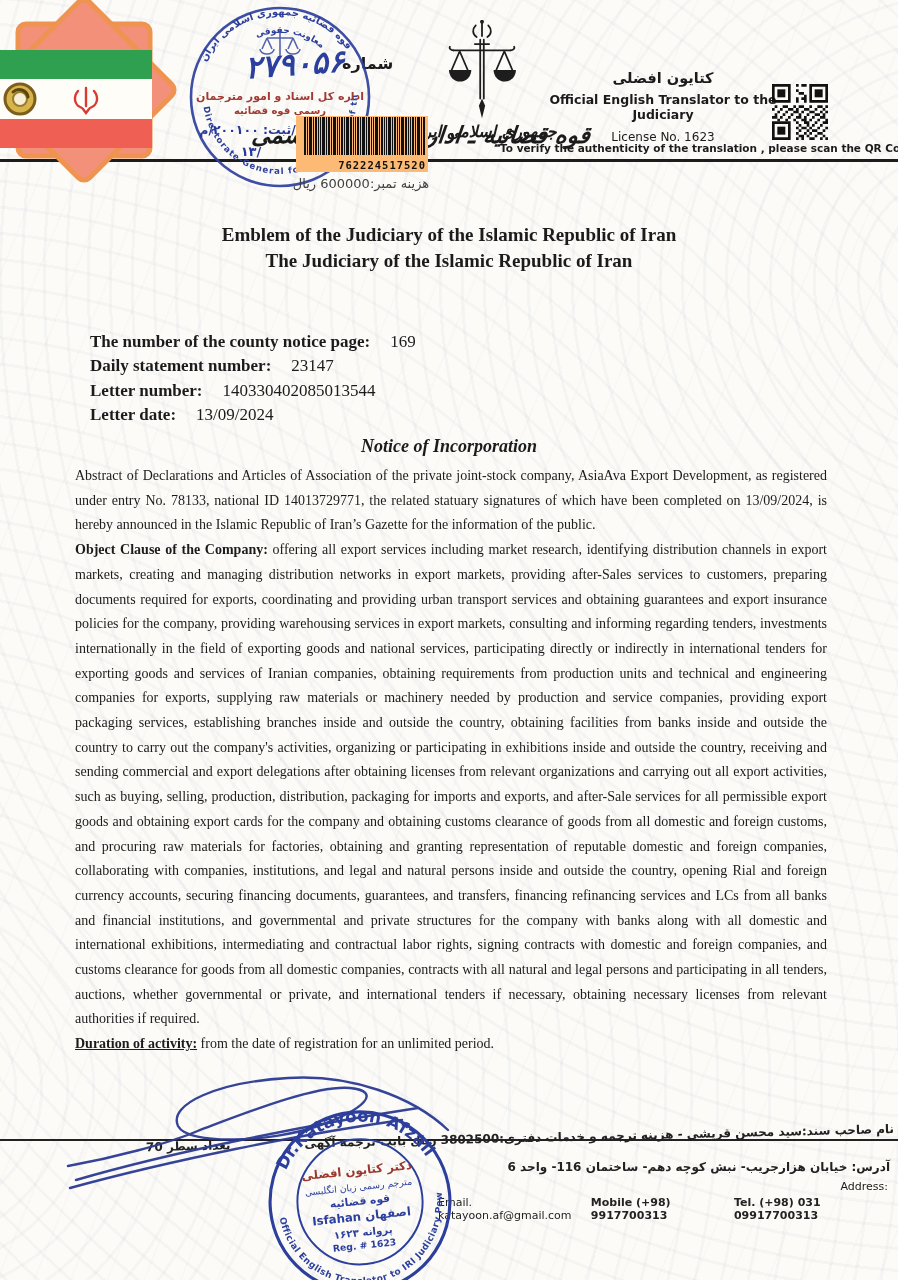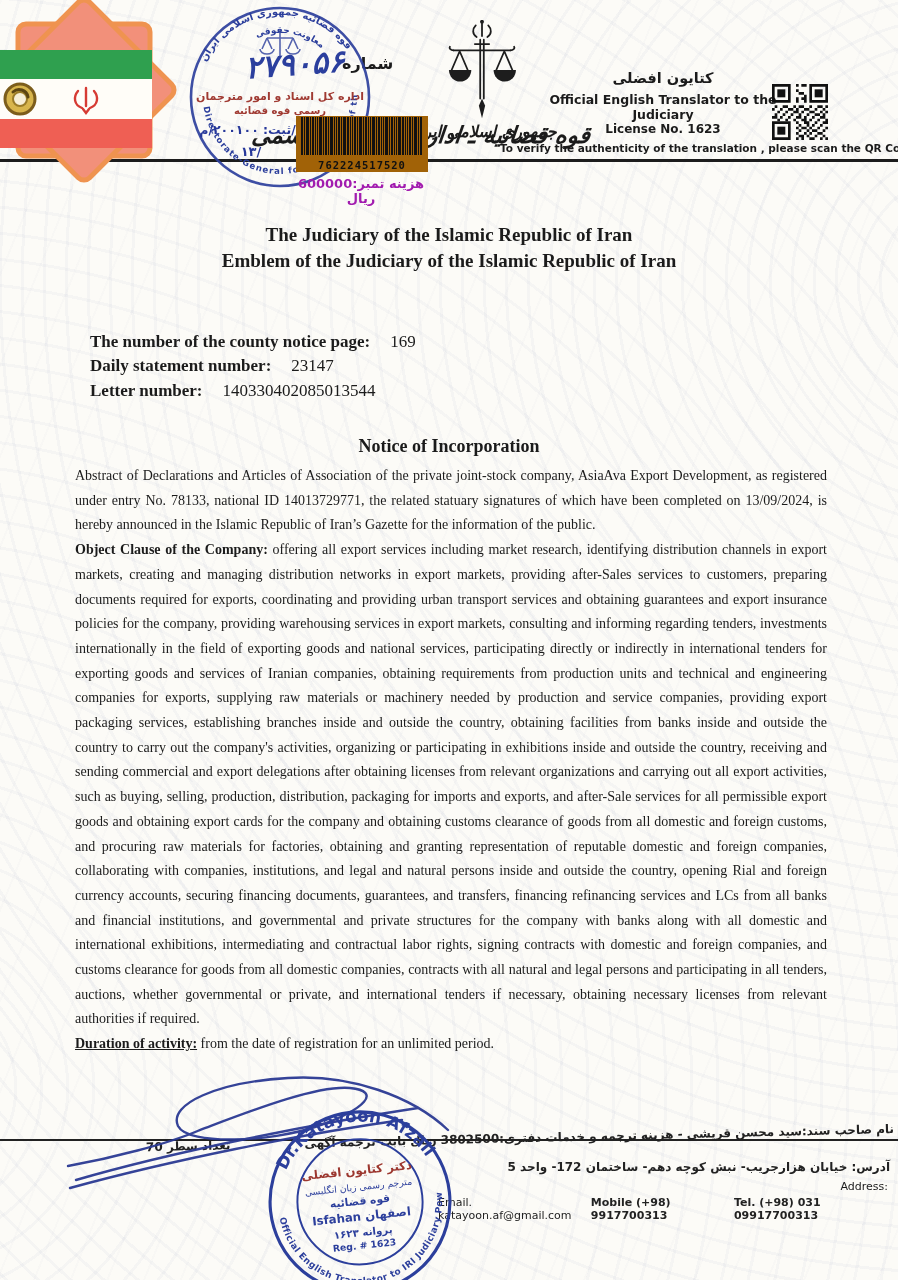--- a/index.html
+++ b/index.html
@@ -17,37 +17,37 @@
     z-index:0;
   }
   .abs{position:absolute;}
   .fa{font-family:"DejaVu Sans",sans-serif;direction:rtl;}
   .en-sans{font-family:"DejaVu Sans","Liberation Sans",sans-serif;}
   
   .rule-top{top:159px;left:0;width:898px;height:3px;background:#1c1c1c;z-index:2;}
   .flag-stamp{left:-14px;top:0;z-index:3;}
   .registry-stamp{left:181px;top:4px;width:198px;height:186px;z-index:4;}
   .serial-label{left:342px;top:54px;font-size:16px;font-weight:bold;z-index:3;}
-  .barcode-wrap{left:296px;top:116px;width:128px;background:#a16207;z-index:6;text-align:center;padding:1px 2px;}
+  .barcode-wrap{left:296px;top:116px;width:128px;background:#fdba74;z-index:6;text-align:right;padding:1px 2px;}
   .barcode-number{font-family:"DejaVu Sans Mono","Liberation Mono",monospace;font-size:10.5px;font-weight:bold;letter-spacing:1px;color:#111;}
-  .stamp-fee{left:286px;top:176px;width:150px;font-size:13px;font-weight:bold;text-align:center;z-index:6;color:#a21caf;}
+  .stamp-fee{left:286px;top:176px;width:150px;font-size:13px;font-weight:normal;text-align:center;z-index:6;color:#404040;}
   .emblem-block{left:402px;top:20px;width:160px;text-align:center;z-index:3;}
   .emblem-country{font-size:16px;font-style:italic;font-weight:bold;margin-top:-2px;}
   .office-script{left:322px;top:122px;width:268px;font-size:23px;font-weight:bold;font-style:italic;text-align:center;transform:skewX(-6deg);z-index:3;white-space:nowrap;}
   .translator-block{left:538px;top:70px;width:250px;text-align:center;z-index:3;}
   .translator-block .name-fa{font-size:14.5px;font-weight:bold;}
   .translator-block .title-en{font-size:12.5px;font-weight:bold;margin-top:6px;}
-  .translator-block .license{font-size:12px;font-weight:bold;}
+  .translator-block .license{font-size:12px;font-weight:normal;margin-top:8px;}
   .qr-note{left:500px;top:142px;width:345px;font-size:10.5px;font-weight:bold;text-align:center;z-index:2;white-space:nowrap;}
   .qr{left:772px;top:84px;z-index:5;}
   
   .title-block{top:222px;left:0;width:898px;text-align:center;font-size:19px;font-weight:bold;line-height:26px;z-index:1;}
   .meta-block{left:90px;top:330px;font-size:17px;line-height:24.4px;z-index:1;}
   .meta-block b{margin-right:20px;}
-  .notice-heading{top:436px;left:0;width:898px;text-align:center;font-size:18px;font-weight:bold;z-index:1;}
+  .notice-heading{top:436px;left:0;width:898px;text-align:center;font-size:18px;font-weight:bold;z-index:1;font-style:italic;}
   
   .body-flow{left:75px;top:464px;width:752px;font-size:14px;line-height:24.7px;text-align:justify;z-index:1;}
   .body-flow p{margin:0;}
   .u{text-decoration:underline;}
   
   .signature{left:50px;top:1068px;z-index:3;}
   .fee-line{right:4px;top:1122px;width:760px;font-size:12px;font-weight:bold;z-index:2;
     display:flex;gap:74px;justify-content:flex-start;transform:rotate(-1.4deg);transform-origin:100% 50%;color:#222;}
   .rule-bottom{top:1139px;left:0;width:898px;height:2px;background:#222;z-index:1;}
   .address-fa{right:8px;top:1160px;font-size:12px;font-weight:bold;z-index:2;color:#222;}
@@ -162,28 +162,29 @@
                M10 17h1v1h-1z M13 17h1v1h-1z M15 17h2v1h-2z M19 17h1v1h-1z
                M9 18h1v1H9z M12 18h1v1h-1z M14 18h1v1h-1z M17 18h2v1h-2z
                M10 19h2v1h-2z M13 19h1v1h-1z M16 19h1v1h-1z M19 19h1v1h-1z
                M9 20h1v1H9z M11 20h1v1h-1z M14 20h2v1h-2z M18 20h1v1h-1z M20 20h1v1h-1z"></path>
     </g>
   </svg>
 
   <div class="abs rule-top"></div>
 
   <div class="abs title-block">
+    <div>Emblem of the Judiciary of the Islamic Republic of Iran</div>
     <div>The Judiciary of the Islamic Republic of Iran</div>
-    <div>Emblem of the Judiciary of the Islamic Republic of Iran</div>
   </div>
 
   <div class="abs meta-block">
     <div class="meta-row"><b>The number of the county notice page:</b><span>169</span></div>
     <div class="meta-row"><b>Daily statement number:</b><span>23147</span></div>
     <div class="meta-row"><b>Letter number:</b><span>140330402085013544</span></div>
+    <div class="meta-row"><b>Letter date:</b><span>13/09/2024</span></div>
   </div>
 
   <div class="abs notice-heading">Notice of Incorporation</div>
 
   <div class="abs body-flow">
     <p><span>Abstract of Declarations and Articles of Association of the private joint-stock company, AsiaAva Export Development, as registered under entry No. 78133, national ID 14013729771, the related statuary signatures of which have been completed on 13/09/2024, is hereby announced in the Islamic Republic of Iran’s Gazette for the information of the public.</span></p>
     <p><b>Object Clause of the Company:</b> <span>offering all export services including market research, identifying distribution channels in export markets, creating and managing distribution networks in export markets, providing after-Sales services to customers, preparing documents required for exports, coordinating and providing urban transport services and obtaining guarantees and export insurance policies for the company, providing warehousing services in export markets, consulting and informing regarding tenders, investments internationally in the field of exporting goods and national services, participating directly or indirectly in international tenders for exporting goods and services of Iranian companies, obtaining requirements from production units and technical and engineering companies for exports, supplying raw materials or machinery needed by production and service companies, providing export packaging services, establishing branches inside and outside the country, obtaining facilities from banks inside and outside the country to carry out the company's activities, organizing or participating in exhibitions inside and outside the country, receiving and sending commercial and export delegations after obtaining licenses from relevant organizations and carrying out all export activities, such as buying, selling, production, distribution, packaging for imports and exports, and after-Sale services for all permissible export goods and obtaining export cards for the company and obtaining customs clearance of goods from all domestic and foreign customs, and procuring raw materials for factories, obtaining and granting representation of reputable domestic and foreign companies, collaborating with companies, institutions, and legal and natural persons inside and outside the country, opening Rial and foreign currency accounts, securing financing documents, guarantees, and transfers, financing refinancing services and LCs from all banks and financial institutions, and governmental and private structures for the company with banks along with all domestic and international exhibitions, intermediating and contractual labor rights, signing contracts with domestic and foreign companies, and customs clearance for goods from all domestic companies, contracts with all natural and legal persons and participating in all tenders, auctions, whether governmental or private, and international tenders if necessary, obtaining necessary licenses from relevant authorities if required.</span></p>
     <p><b class="u">Duration of activity:</b> <span>from the date of registration for an unlimited period.</span></p>
   </div>
 
@@ -196,21 +197,21 @@
     </g>
   </svg>
 
   <div class="abs fee-line fa">
     <span>نام صاحب سند:سید محسن قریشی - هزینه ترجمه و خدمات دفتری:3802500 ریال بابت ترجمه آگهی</span>
     <span>تعداد سطر 70</span>
   </div>
 
   <div class="abs rule-bottom"></div>
 
-  <div class="abs address-fa fa">آدرس: خیابان هزارجریب- نبش کوچه دهم- ساختمان 172- واحد 5</div>
+  <div class="abs address-fa fa">آدرس: خیابان هزارجریب- نبش کوچه دهم- ساختمان 116- واحد 6</div>
   <div class="abs address-en en-sans">Address:</div>
 
   <div class="abs contacts en-sans">
     <span>Email. katayoon.af@gmail.com</span>
     <span class="c-bold">Mobile (+98) 9917700313</span>
     <span class="c-bold">Tel. (+98) 031 09917700313</span>
   </div>
 
   <svg class="abs round-stamp" width="204" height="174" viewBox="0 0 204 178">
     <defs>

